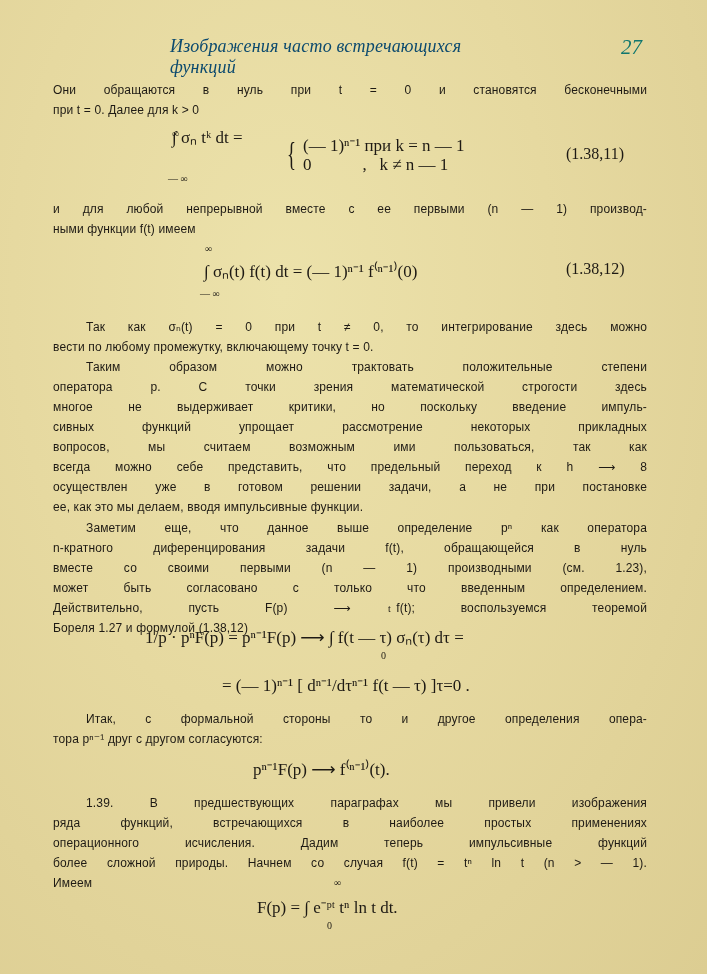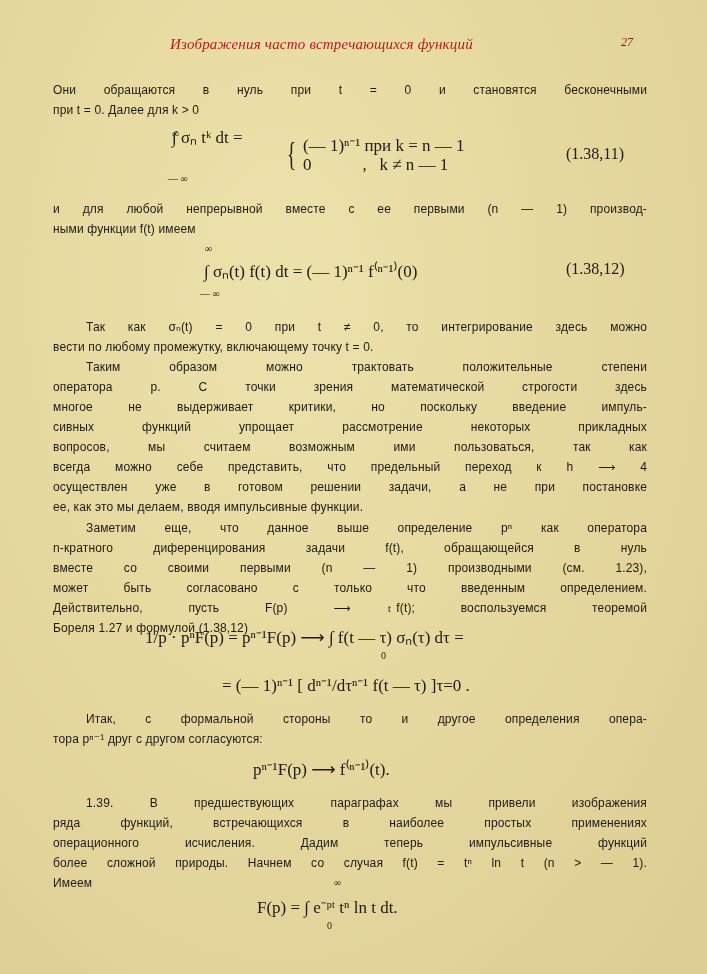--- a/index.html
+++ b/index.html
@@ -6,26 +6,26 @@
   body {
     width:707px; height:974px; overflow:hidden;
     background: radial-gradient(ellipse at 40% 30%, #ece2ab 0%, #e6d9a0 45%, #dccd92 100%);
     font-family: "Liberation Sans", "DejaVu Sans", sans-serif;
     color:#1e1a14;
     position:relative;
   }
   .page { position:absolute; left:0; top:0; width:707px; height:974px; }
   .header {
     position:absolute; top:36px; left:170px; width:350px;
-    font-family:"Liberation Serif", serif; font-style:italic; font-size:15px;
-    letter-spacing:0.2px; color:#b91c1c;
+    font-family:"Liberation Serif", serif; font-style:italic; font-size:18px;
+    letter-spacing:0.2px; color:#0c4a6e;
   }
   .page-num {
     position:absolute; top:35px; left:621px;
-    font-family:"Liberation Serif", serif; font-style:italic; font-size:12px; color:#7f1d1d;
+    font-family:"Liberation Serif", serif; font-style:italic; font-size:21px; color:#0f766e;
   }
   .line {
     position:absolute; left:53px; width:594px; font-size:12px; line-height:20px;
     white-space:nowrap; text-align:justify; text-align-last:justify; letter-spacing:0.15px;
   }
   .line.last { text-align-last:left; }
   .line.indent { left:86px; width:561px; }
   .eq {
     position:absolute; font-family:"Liberation Serif", serif; font-size:17px; white-space:nowrap;
   }
@@ -66,21 +66,21 @@
   </div>
 
   <div class="line indent" style="top:317px">Так как σₙ(t) = 0 при t ≠ 0, то интегрирование здесь можно</div>
   <div class="line last" style="top:337px">вести по любому промежутку, включающему точку t = 0.</div>
 
   <div class="line indent" style="top:357px">Таким образом можно трактовать положительные степени</div>
   <div class="line" style="top:377px">оператора p. С точки зрения математической строгости здесь</div>
   <div class="line" style="top:397px">многое не выдерживает критики, но поскольку введение импуль-</div>
   <div class="line" style="top:417px">сивных функций упрощает рассмотрение некоторых прикладных</div>
   <div class="line" style="top:437px">вопросов, мы считаем возможным ими пользоваться, так как</div>
-  <div class="line" style="top:457px">всегда можно себе представить, что предельный переход к h ⟶ 4</div>
+  <div class="line" style="top:457px">всегда можно себе представить, что предельный переход к h ⟶ 8</div>
   <div class="line" style="top:477px">осуществлен уже в готовом решении задачи, а не при постановке</div>
   <div class="line last" style="top:497px">ее, как это мы делаем, вводя импульсивные функции.</div>
 
   <div class="line indent" style="top:518px">Заметим еще, что данное выше определение pⁿ как оператора</div>
   <div class="line" style="top:538px">n-кратного диференцирования задачи f(t), обращающейся в нуль</div>
   <div class="line" style="top:558px">вместе со своими первыми (n — 1) производными (см. 1.23),</div>
   <div class="line" style="top:578px">может быть согласовано с только что введенным определением.</div>
   <div class="line" style="top:598px">Действительно, пусть F(p) ⟶ f(t); воспользуемся теоремой</div>
   <div class="line last" style="top:618px">Бореля 1.27 и формулой (1.38,12)</div>
 

